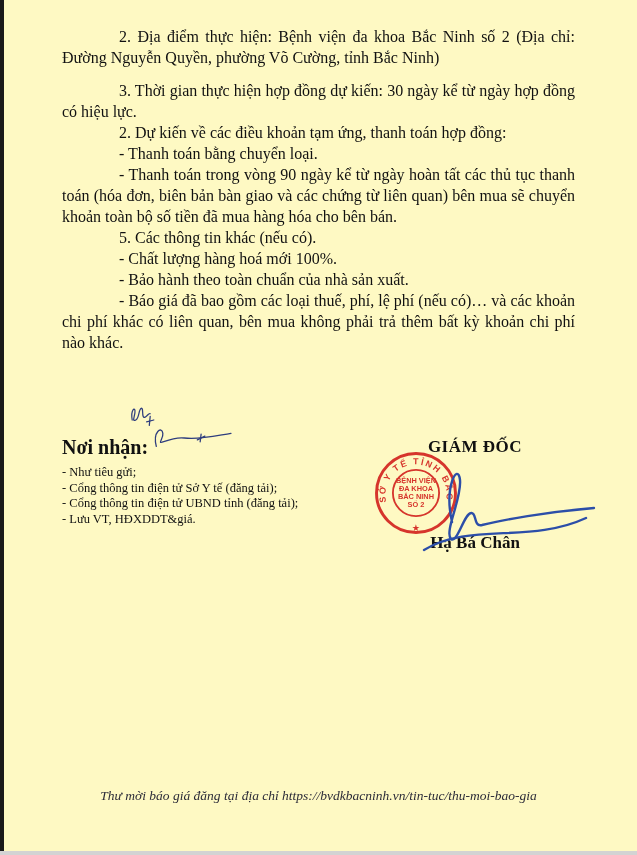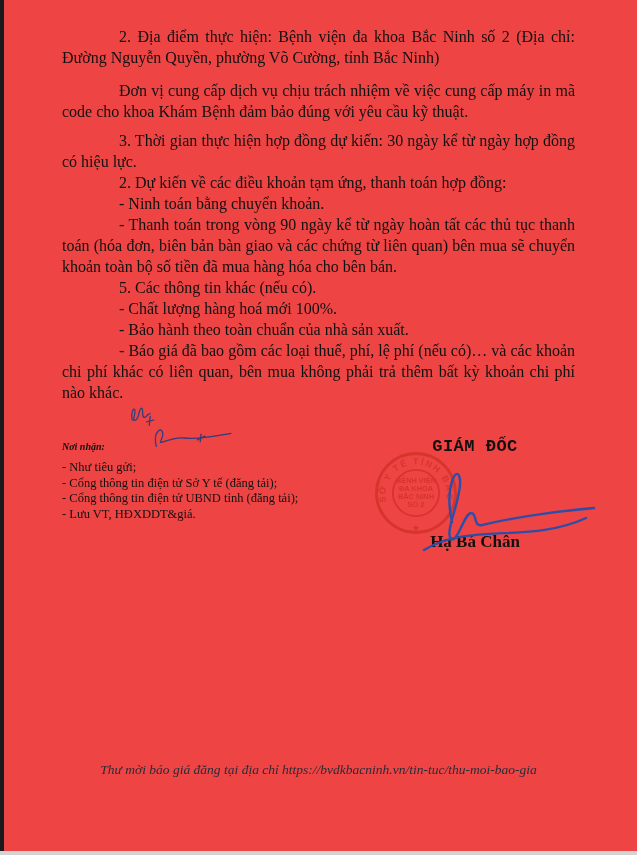--- a/index.html
+++ b/index.html
@@ -1,21 +1,21 @@
 <!DOCTYPE html>
 <html lang="vi"><head>
 <meta charset="utf-8">
 <title>Document</title>
 <style>
   html, body { margin: 0; padding: 0; background: #ffffff; }
   .page {
     position: relative;
     width: 637px;
     height: 855px;
-    background: #ef4444;
+    background: #fef9c3;
     overflow: hidden;
     font-family: "Liberation Serif", "DejaVu Serif", serif;
     color: #111111;
   }
   .scan-edge-left {
     position: absolute; left: 0; top: 0; width: 4px; height: 100%;
     background: #1a1a1a;
   }
   .scan-edge-bottom {
     position: absolute; left: 0; bottom: 0; width: 100%; height: 4px;
@@ -31,70 +31,69 @@
     text-align: justify;
     text-indent: 57px;
   }
   .para.mb-lg { margin-bottom: 12px; }
   .para.mb-md { margin-bottom: 8px; }
   .ink-mark { position: absolute; }
   .recipients {
     position: absolute; left: 62px; top: 436px; width: 300px;
   }
   .recip-label {
-    font-size: 10px; font-weight: bold; font-style: italic;
+    font-size: 20px; font-weight: bold; 
   }
   .recip-items { margin-top: 6px; }
   .recip-item {
     font-size: 12.5px; line-height: 15.5px;
   }
   .sign-col {
     position: absolute; left: 340px; top: 437px; width: 270px;
     text-align: center;
   }
   .sign-title {
-    font-size: 17px; font-weight: bold; letter-spacing: 0.5px; font-family: Liberation Mono, monospace;
+    font-size: 17px; font-weight: bold; letter-spacing: 0.5px;
   }
   .signer-name {
     margin-top: 76px;
     font-size: 17px; font-weight: bold;
   }
   .stamp-svg { position: absolute; left: 374px; top: 451px; width: 84px; height: 84px; }
   .stamp-ring-text {
     font-family: "Liberation Sans", "DejaVu Sans", sans-serif;
     font-size: 10.5px; font-weight: bold; letter-spacing: 2.2px;
     fill: #d6352c;
   }
   .stamp-center-text {
     font-family: "Liberation Sans", "DejaVu Sans", sans-serif;
     font-size: 8.8px; font-weight: bold; fill: #d6352c;
     text-anchor: middle;
   }
   .stamp-star { font-size: 11px; fill: #d6352c; text-anchor: middle; }
   .big-signature { position: absolute; left: 418px; top: 456px; width: 192px; height: 100px; }
   .footer {
-    position: absolute; left: 0; top: 762px; width: 100%;
+    position: absolute; left: 0; top: 788px; width: 100%;
     text-align: center;
     font-size: 13.5px; font-style: italic; color: #2b2b38;
   }
 </style>
 </head>
 <body>
 
 <div class="page">
 
   <div class="scan-edge-left"></div>
   <div class="scan-edge-bottom"></div>
 
   <div class="content">
     <p class="para mb-lg">2. Địa điểm thực hiện: Bệnh viện đa khoa Bắc Ninh số 2 (Địa chỉ: Đường Nguyễn Quyền, phường Võ Cường, tỉnh Bắc Ninh)</p>
-    <p class="para mb-md">Đơn vị cung cấp dịch vụ chịu trách nhiệm về việc cung cấp máy in mã code cho khoa Khám Bệnh đảm bảo đúng với yêu cầu kỹ thuật.</p>
     <p class="para">3. Thời gian thực hiện hợp đồng dự kiến: 30 ngày kể từ ngày hợp đồng có hiệu lực.</p>
     <p class="para">2. Dự kiến về các điều khoản tạm ứng, thanh toán hợp đồng:</p>
-    <p class="para">- Ninh toán bằng chuyển khoản.</p>
+    <p class="para">- Thanh toán bằng chuyển loại.</p>
     <p class="para">- Thanh toán trong vòng 90 ngày kể từ ngày hoàn tất các thủ tục thanh  toán (hóa đơn, biên bản bàn giao và các chứng từ liên quan) bên mua sẽ chuyển khoản toàn bộ số tiền đã mua hàng hóa cho bên bán.</p>
     <p class="para">5. Các thông tin khác (nếu có).</p>
     <p class="para">- Chất lượng hàng hoá mới 100%.</p>
     <p class="para">- Bảo hành theo toàn chuẩn của nhà sản xuất.</p>
     <p class="para">- Báo giá đã bao gồm các loại thuế, phí, lệ phí (nếu có)… và các khoản chi phí khác có liên quan, bên mua không phải trả thêm bất kỳ khoản chi phí nào khác.</p>
   </div>
 
   <svg class="ink-mark" style="left:126px; top:402px;" width="34" height="27" viewBox="0 0 36 30">
     <g fill="none" stroke="#2f3e7e" stroke-width="1.4" stroke-linecap="round">
       <path d="M 6 20 C 4 8, 10 4, 9 12 C 8 18, 6 22, 10 20 C 14 18, 13 8, 16 7 C 19 6, 16 18, 20 17 C 23 16, 24 12, 26 13"></path>

